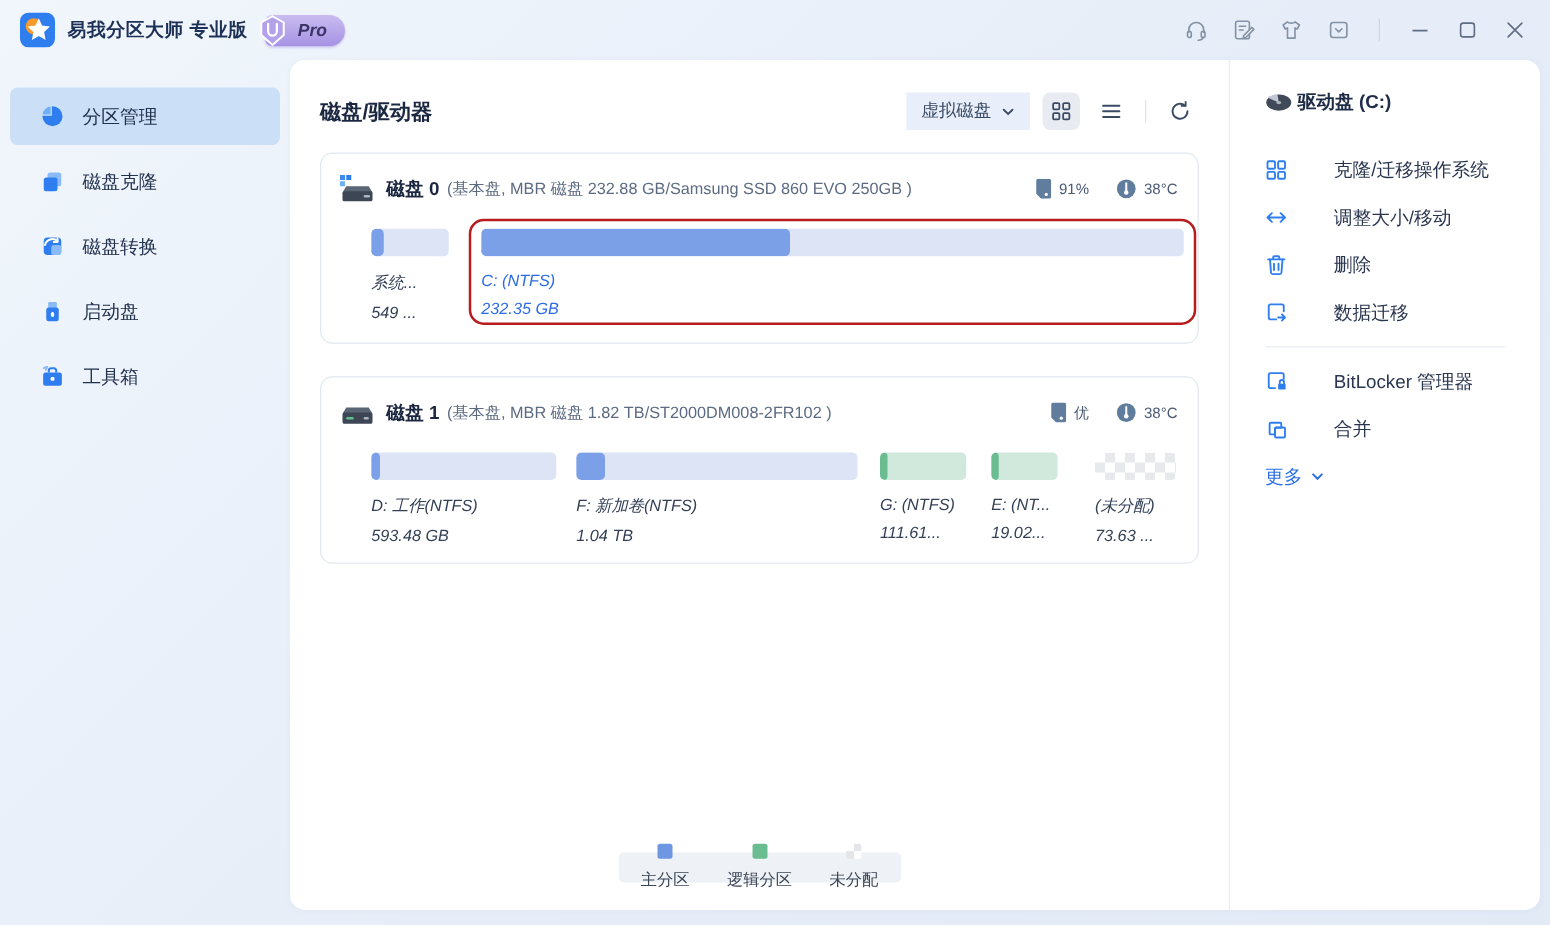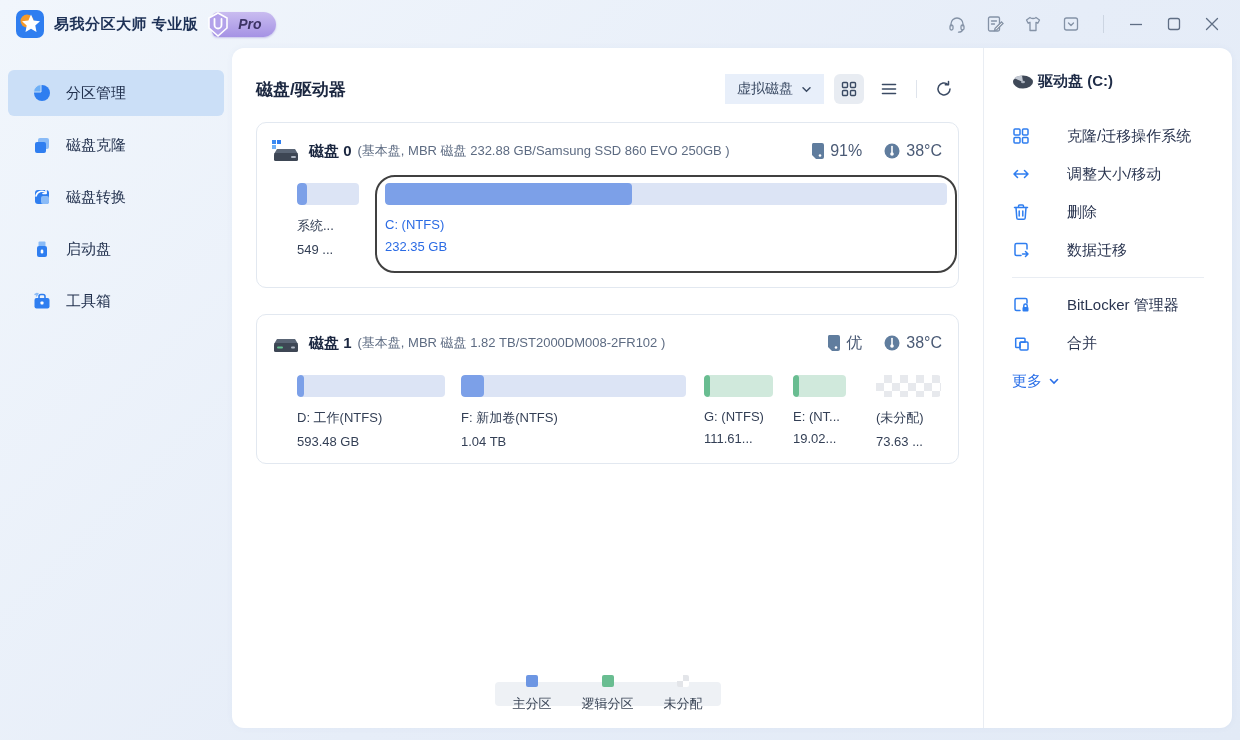--- a/index.html
+++ b/index.html
@@ -46,26 +46,26 @@
   .view-btn.on { background:#e8ecf2; }
   .hd-divider { width:1px; height:18px; background:#dfe4ec; margin:0 2px; }
 
   
   .disk-card { margin:0 24px 26px 24px; border:1px solid #e2e8f0; border-radius:10px; padding:12px 0 14px 0; background:#fff; }
   .disk-hd { display:flex; align-items:center; padding:4px 16px 12px 14px; }
   .disk-ic { width:28px; height:24px; margin-right:10px; flex:none; }
   .disk-name { font-size:15px; font-weight:700; color:#1b2740; margin-right:6px; white-space:nowrap; }
   .disk-details { font-size:13px; color:#5d6b82; white-space:nowrap; }
   .disk-stats { margin-left:auto; display:flex; align-items:center; gap:22px; }
-  .stat { display:flex; align-items:center; gap:6px; font-size:16px; color:#4a5a75; }
-
-  .parts-row { display:flex; align-items:flex-start; margin-left:40px; }
+  .stat { display:flex; align-items:center; gap:6px; font-size:12px; color:#4a5a75; }
+
+  .parts-row { display:flex; align-items:flex-start; margin-left:40px;font-style:italic; }
   .part { flex:none; }
   .part:not(.selected) { margin-top:8px; }
-  .part.selected { border:2px solid #404040; border-radius:20px; padding:6px 8px 17px 8px; }
+  .part.selected { border:2px solid #b91c1c; border-radius:12px; padding:6px 8px 4px 8px; }
   .pbar { height:22px; border-radius:4px; margin-bottom:12px; overflow:hidden; }
   .pbar .fill { height:100%; border-radius:4px; }
   .pbar.primary { background:#dce4f5; } .pbar.primary .fill { background:#7ca0e8; }
   .pbar.logical { background:#d0e9dc; } .pbar.logical .fill { background:#69bd91; }
   .pbar.unalloc { background:conic-gradient(#e7e9ed 0 25%, #ffffff 0 50%, #e7e9ed 0 75%, #ffffff 0); background-size:16px 16px; }
   .plabel { font-size:13px; color:#333f55; margin-bottom:7px; white-space:nowrap; }
   .psize { font-size:13px; color:#333f55; white-space:nowrap; }
   .part.selected .plabel, .part.selected .psize { color:#2b6be4; }
   .part.selected .psize { font-size:13px; }
 

